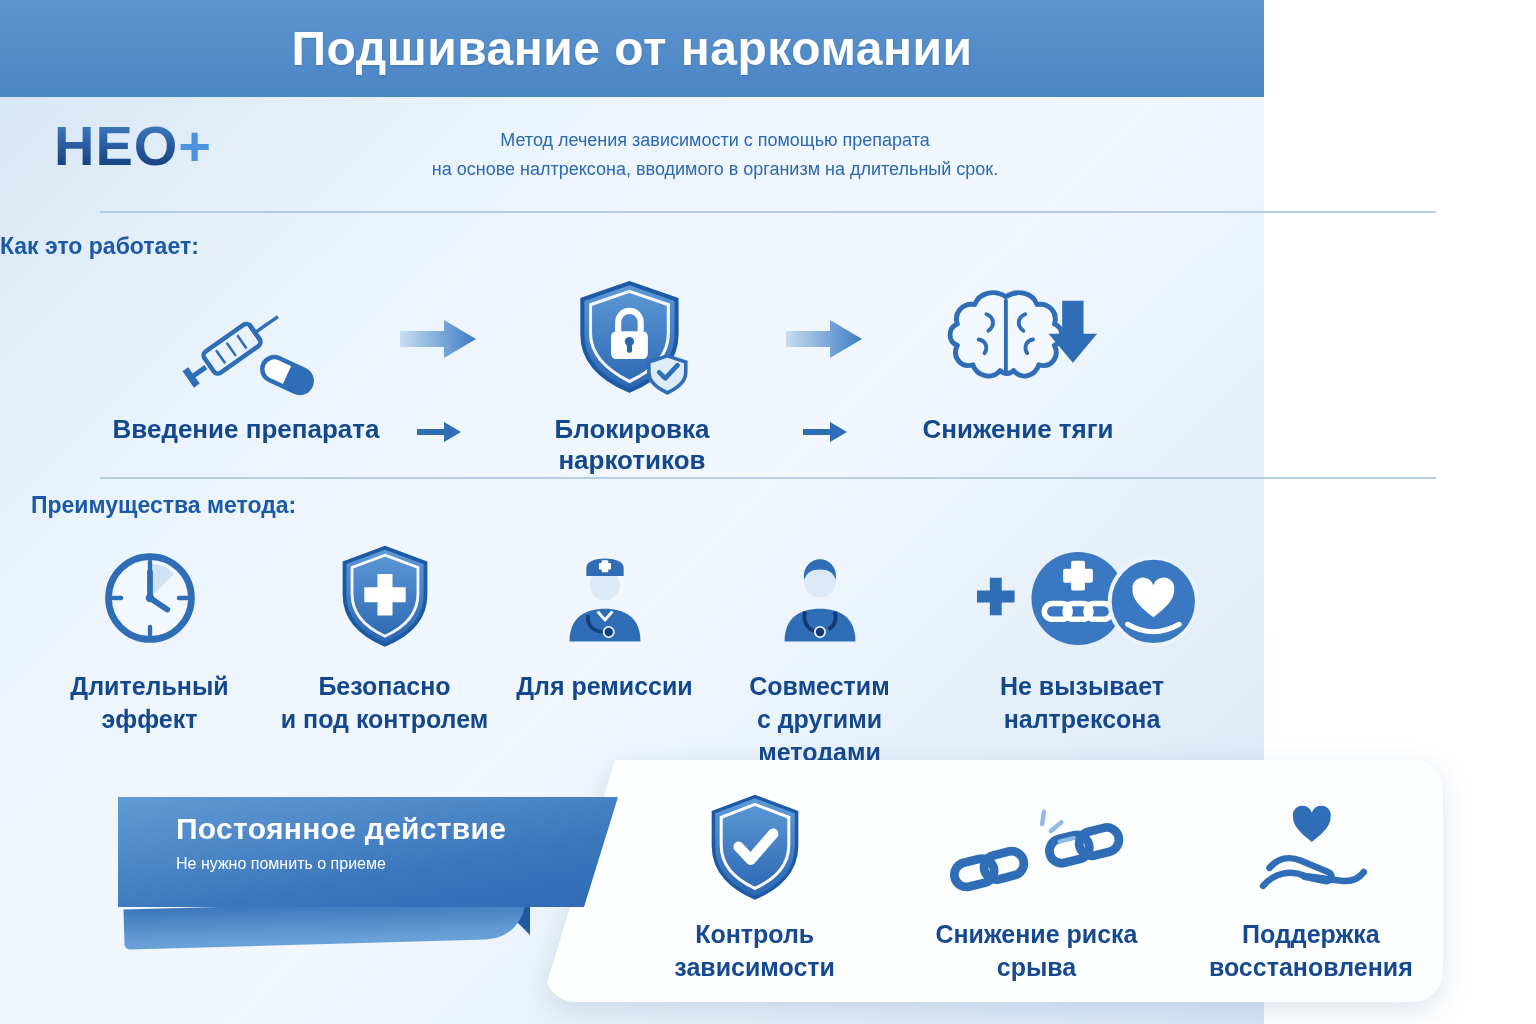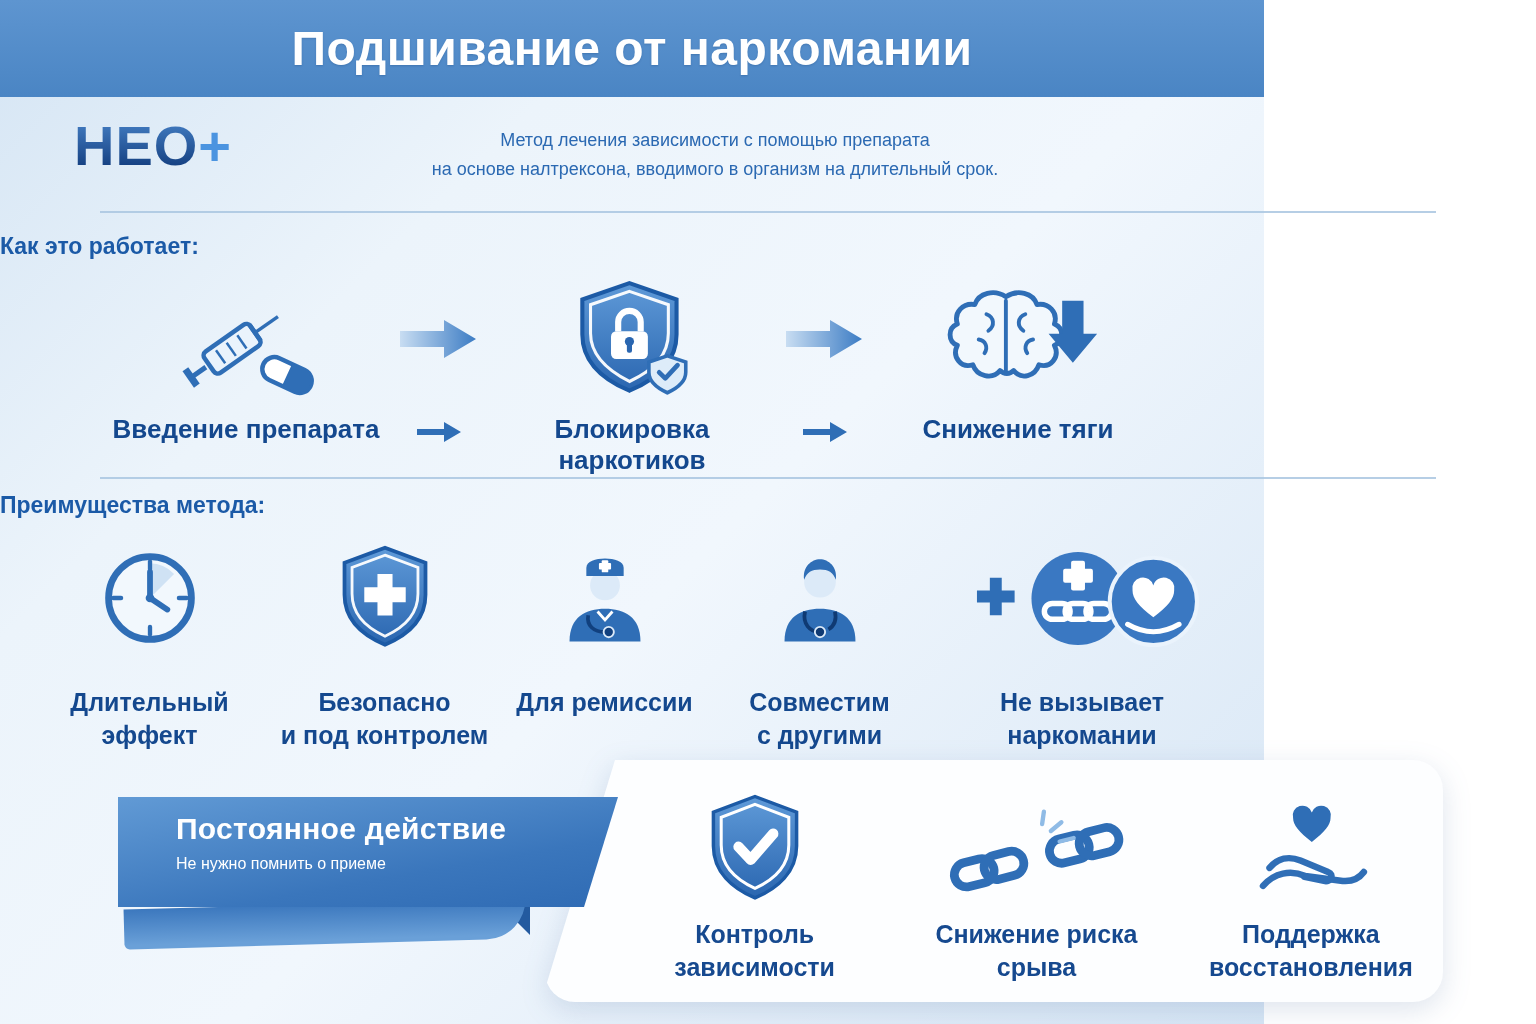--- a/index.html
+++ b/index.html
@@ -9,50 +9,50 @@
     background:linear-gradient(135deg,#d5e5f4 0%,#ecf4fb 28%,#f1f7fd 55%,#d7e6f5 100%); }
 
   
   .header { position:absolute; top:0; left:0; right:0; height:97px;
     background:linear-gradient(180deg,#5e95d0 0%,#4a85c4 100%);
     display:flex; align-items:center; justify-content:center; }
   .header h1 { color:#ffffff; font-size:48px; font-weight:bold; letter-spacing:.5px;
     text-shadow:0 1px 2px rgba(20,60,110,.25); }
 
   
-  .logo { position:absolute; left:54px; top:118px; font-size:56px; font-weight:800; line-height:1;margin-left:20px; }
+  .logo { position:absolute; left:54px; top:118px; font-size:56px; font-weight:800; line-height:1; }
   .logo .txt { background:linear-gradient(180deg,#4a86cc 0%,#143f80 85%);
     -webkit-background-clip:text; background-clip:text; color:transparent; letter-spacing:1px; }
   .logo .plus { color:#4b94e0; font-weight:800; }
   .desc { position:absolute; left:180px; top:126px; width:1070px; text-align:center;
     font-size:18px; color:#2b69b2; line-height:1.6; font-weight:500; white-space:pre-line; }
 
   .divider { position:absolute; left:100px; width:1336px; height:2px; background:#a9c5e0; opacity:.85; }
   .d1 { top:211px; } .d2 { top:477px; }
 
   .sec-title { position:absolute; left:0; width:100%; text-align:left;
     font-size:23px; font-weight:bold; color:#1b5aa7; }
-  .t-how { top:233px; } .t-adv { top:492px; }
+  .t-how { top:233px; } .t-adv { top:492px;padding-left:31px; }
 
   
   .steps { position:absolute; top:272px; left:0; width:100%;
     display:flex; justify-content:center; align-items:flex-start; }
   .step { width:300px; display:flex; flex-direction:column; align-items:center; }
   .icon-box { display:flex; align-items:center; justify-content:center; }
   .step .icon-box { height:134px; }
   .step-label { margin-top:8px; font-size:26px; font-weight:600; color:#14488e;
     white-space:pre-line; text-align:center; }
   .arrow-col { width:86px; display:flex; flex-direction:column; align-items:center; }
   .arrow-col .big { height:134px; display:flex; align-items:center; }
   .arrow-col .small { margin-top:16px; }
 
   
   .advantages { position:absolute; top:538px; left:0; width:100%;
     display:flex; justify-content:center; align-items:flex-start; }
-  .adv { display:flex; flex-direction:column; align-items:center;gap:16px; }
+  .adv { display:flex; flex-direction:column; align-items:center; }
   .adv .icon-box { height:120px; }
   .adv-label { margin-top:12px; font-size:25px; font-weight:600; color:#14488e;
     white-space:pre-line; text-align:center; line-height:1.32; }
   .w1 { width:235px; } .w2 { width:235px; } .w3 { width:205px; } .w4 { width:225px; } .w5 { width:300px; }
 
   
   .panel-wrap { position:absolute; left:545px; top:760px; width:898px; height:242px;
     border-radius:30px; overflow:hidden;
     filter:drop-shadow(0 8px 14px rgba(50,90,140,.16)); }
   .panel-bg { position:absolute; left:70px; top:0; width:120%; height:100%;
@@ -282,21 +282,21 @@
             <rect x="82" y="60" width="26" height="16" rx="8"></rect>
             <rect x="103" y="60" width="26" height="16" rx="8"></rect>
             <rect x="124" y="60" width="26" height="16" rx="8"></rect>
           </g>
           <circle cx="192" cy="58" r="44" fill="#3a78c2" stroke="#eaf3fc" stroke-width="4"></circle>
           <path d="M192 74 c-15 -11 -21 -19 -21 -27 a10.5 10.5 0 0 1 21 -5 a10.5 10.5 0 0 1 21 5 c0 8 -6 16 -21 27 z" fill="#ffffff"></path>
           <path d="M166 81 q26 15 52 0" stroke="#ffffff" stroke-width="5" fill="none" stroke-linecap="round"></path>
         </svg>
       </div>
       <div class="adv-label">Не вызывает
-наркомании</div>
+налтрексона</div>
     </div>
 
   </div>
 
   <div class="panel-wrap">
     <div class="panel-bg"></div>
     <div class="panel-content">
 
       <div class="bitem b1">
         <div class="icon-box">

